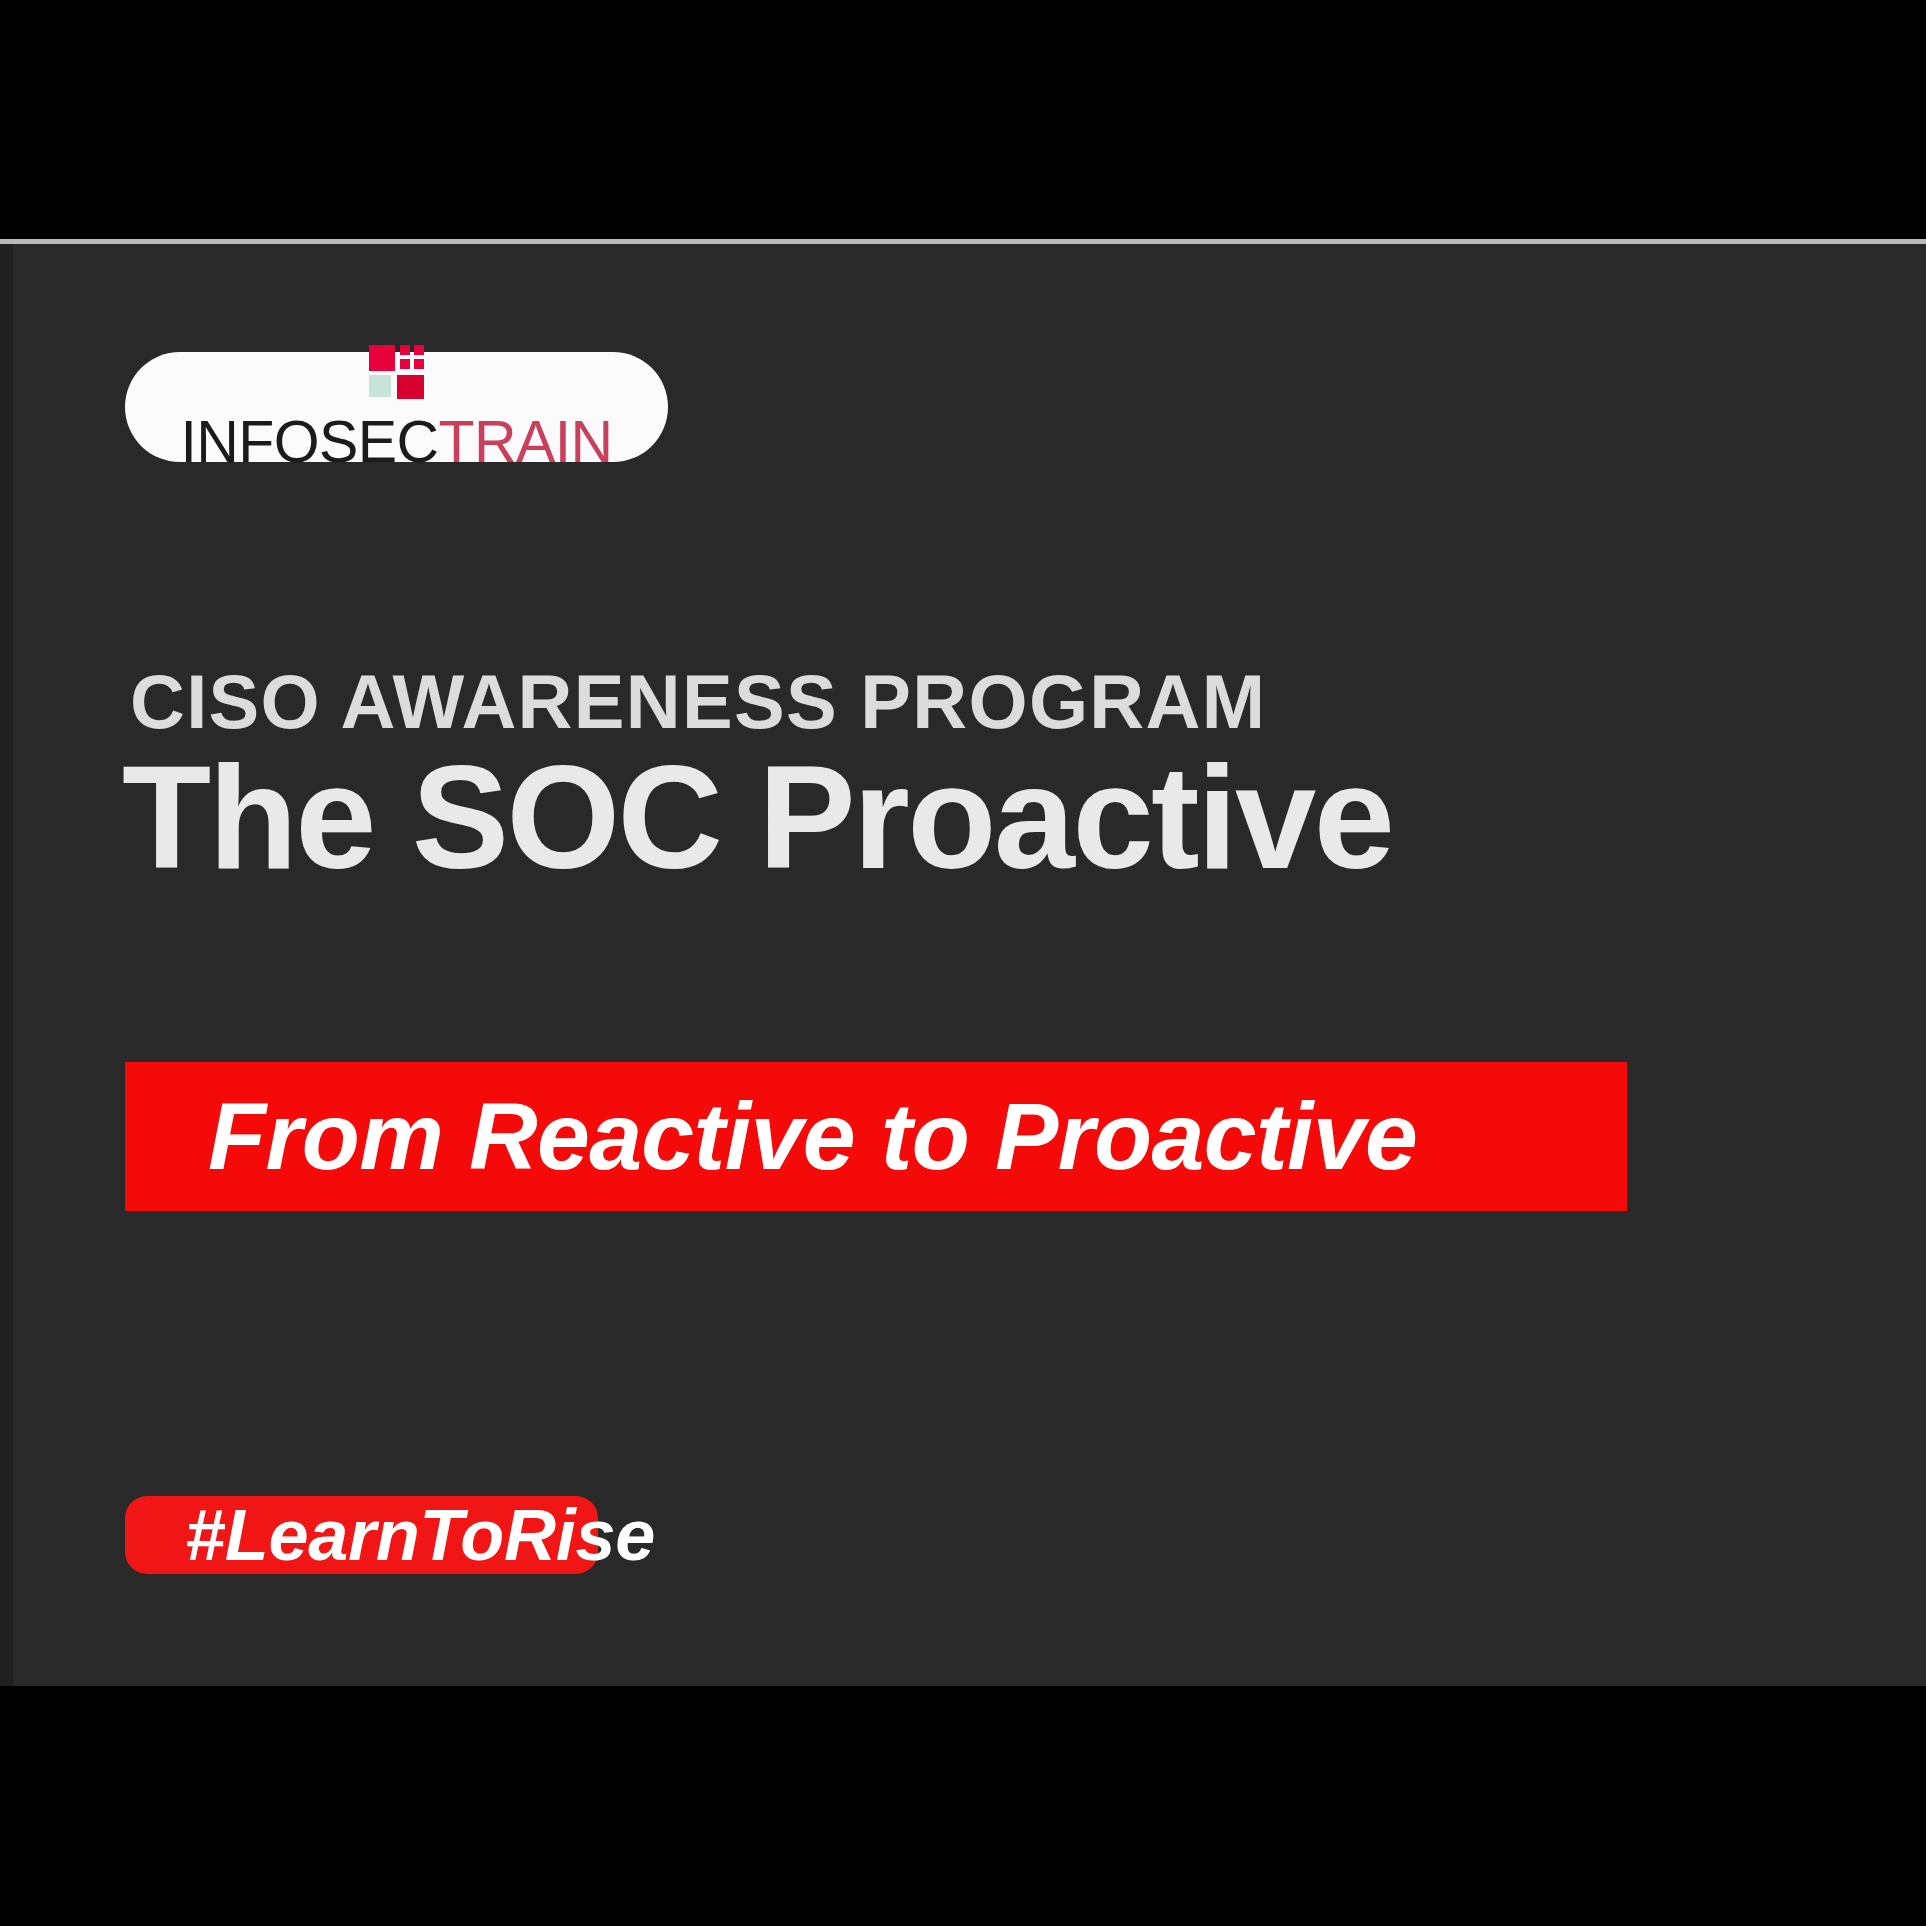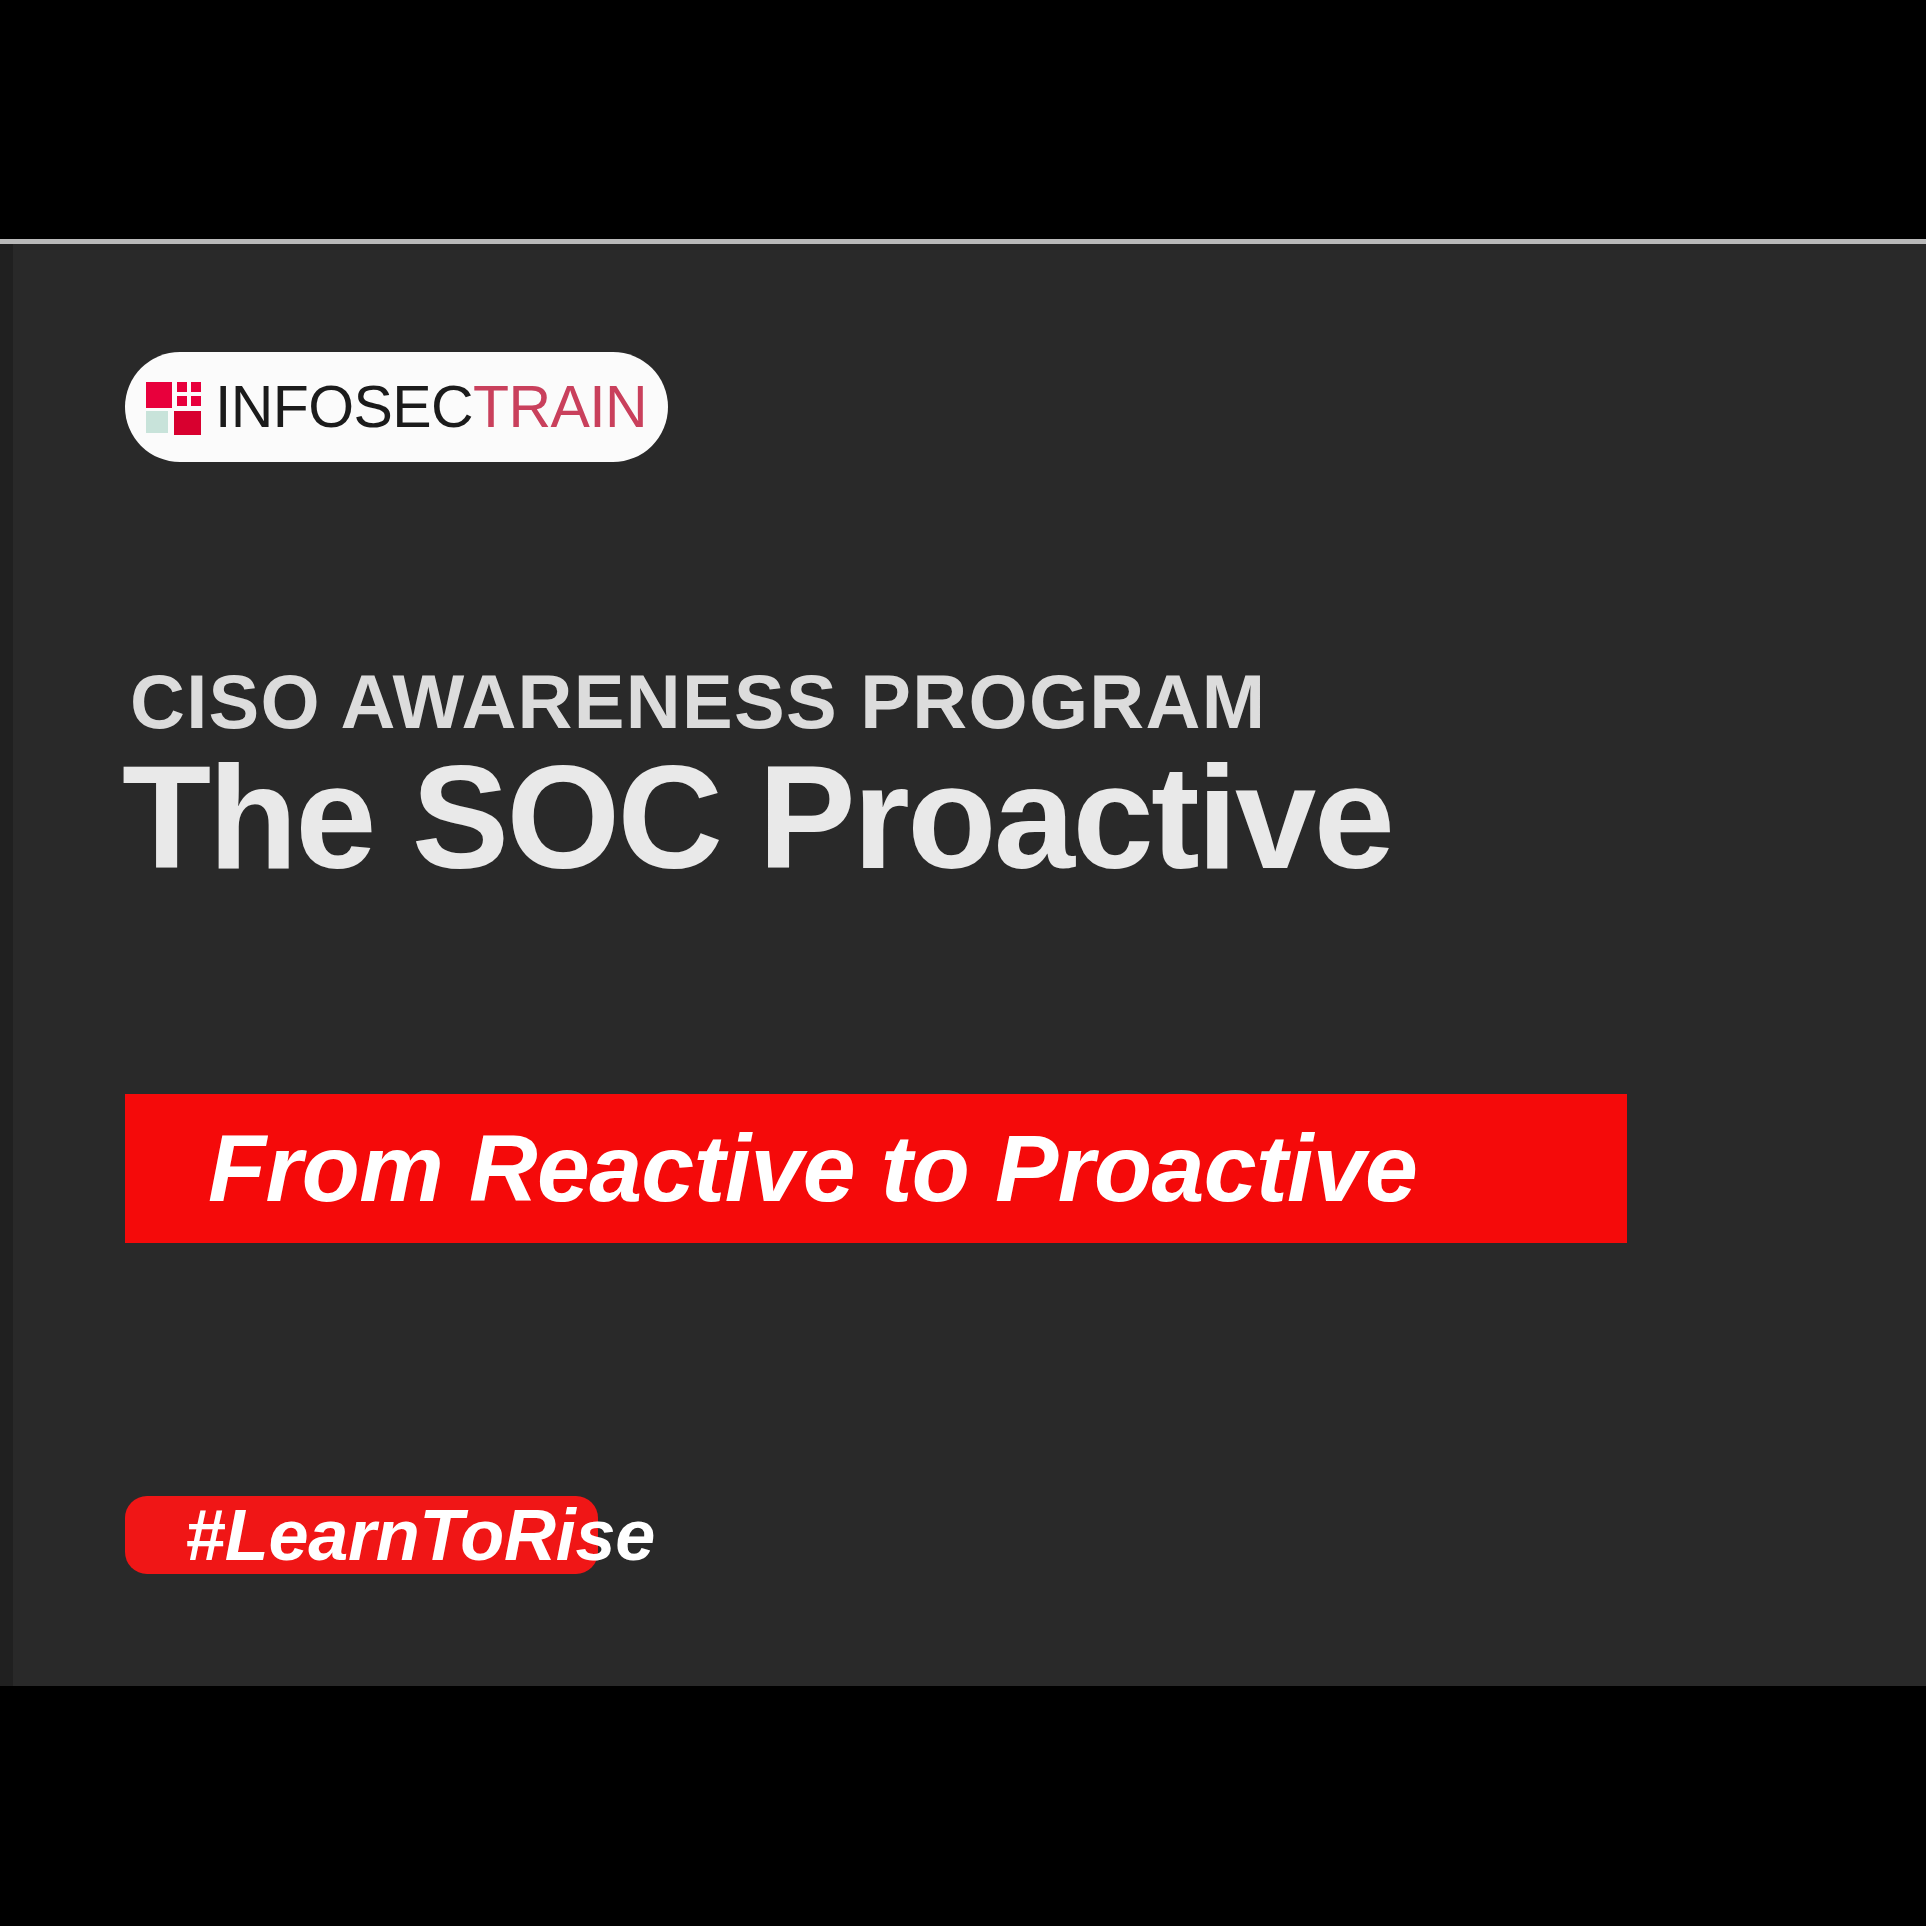--- a/index.html
+++ b/index.html
@@ -77,20 +77,21 @@
     border-radius: 55px;
     display: flex;
     align-items: center;
     justify-content: center;
     z-index: 20;
   }
   #logo-inner {
     display: flex;
     align-items: center;
     gap: 14px;
+    flex-direction: column;
   }
   
   #logo-mark {
     position: relative;
     width: 55px;
     height: 56px;
     flex: none;
   }
   #logo-mark i {
     position: absolute;
@@ -146,21 +147,20 @@
   #subtitle-banner {
     position: absolute;
     left: 125px;
     top: 819px;     
     width: 1502px;
     height: 149px;
     background: #f50a0a;
     display: flex;
     align-items: center;
     z-index: 20;
-    margin-top: 32px;
   }
   #subtitle-text {
     padding-left: 83px;
     font-size: 95px;
     font-weight: 700;
     font-style: italic;
     letter-spacing: -0.6px;
     color: #ffffff;
     white-space: nowrap;
     line-height: 1;

